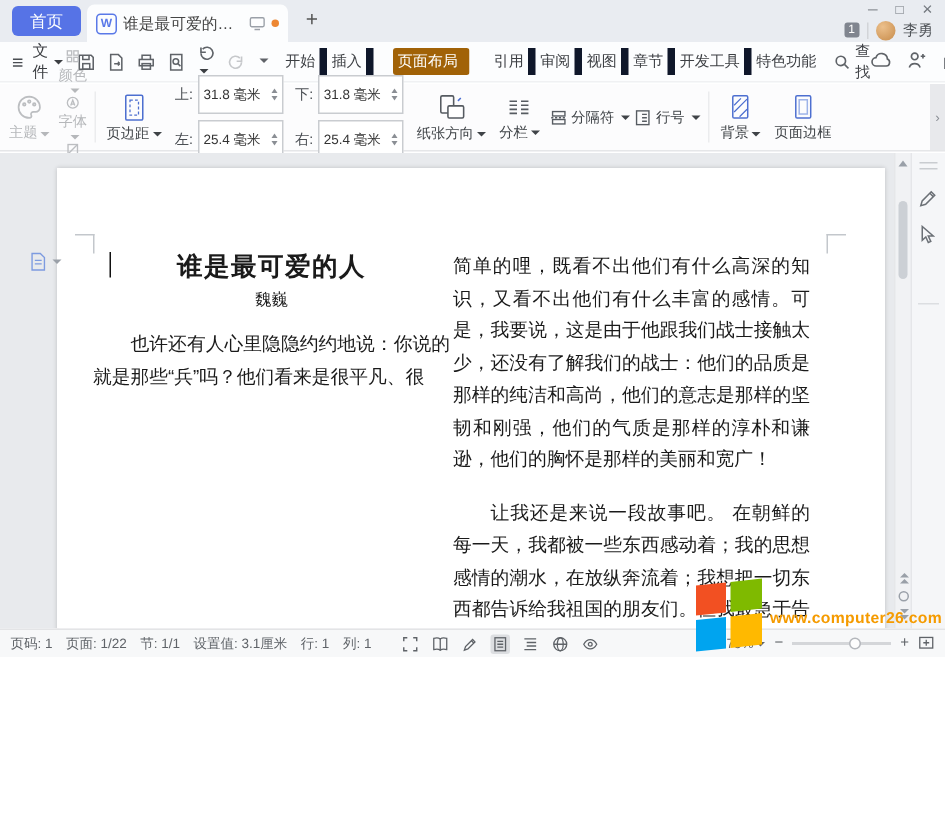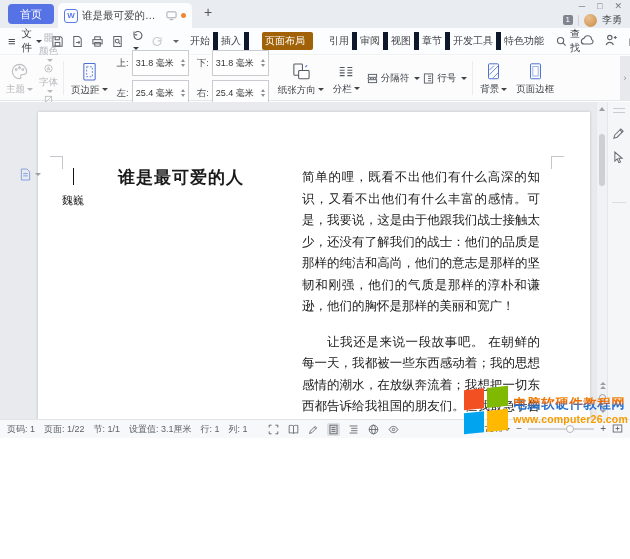--- a/index.html
+++ b/index.html
@@ -64,21 +64,21 @@
   .docarea{position:absolute;top:102px;left:0;right:22px;bottom:19px;background:#e8eaed;overflow:hidden;}
   .page{position:absolute;left:38px;top:10px;width:552px;height:520px;background:#fff;box-shadow:0 0 3px rgba(0,0,0,.18);}
   .corner{position:absolute;width:12px;height:12px;}
   .c-tl{left:50px;top:54px;border-top:1px solid #c3c7cc;border-right:1px solid #c3c7cc;}
   .c-tr{left:551px;top:54px;border-top:1px solid #c3c7cc;border-left:1px solid #c3c7cc;}
   .c-bl{left:50px;top:358px;border-bottom:1px solid #c3c7cc;border-right:1px solid #c3c7cc;}
   .c-br{left:551px;top:358px;border-bottom:1px solid #c3c7cc;border-left:1px solid #c3c7cc;}
   .doc-text{position:absolute;left:62px;top:64px;width:489px;display:flex;gap:2px;color:#1a1a1a;}
   .col{width:238px;font-size:12.5px;line-height:21.5px;text-align:justify;}
   .doc-title{font-size:17px;font-weight:bold;text-align:center;line-height:24px;letter-spacing:1px;margin:0 0 2px;}
-  .doc-author{font-size:11px;line-height:16px;margin:0 0 11px;}
+  .doc-author{font-size:11px;text-align:center;line-height:16px;margin:0 0 11px;}
   .col p{margin:0 0 14px;text-indent:25px;}
   .col p.cont{text-indent:0;margin-top:1px;}
   .cursor{position:absolute;left:73px;top:66px;width:1px;height:17px;background:#111;}
   .assistant{position:absolute;left:20px;top:66px;display:flex;align-items:center;gap:2px;color:#9aa0a8;}
   
   .scrollbar{position:absolute;right:0;top:0;bottom:0;width:11px;background:#f1f2f4;border-left:1px solid #e6e7e9;}
   .sb-up{position:absolute;top:5px;left:2px;width:0;height:0;border-left:3.5px solid transparent;
          border-right:3.5px solid transparent;border-bottom:4px solid #9aa0a8;}
   .thumb{position:absolute;top:32px;left:2px;width:6px;height:52px;background:#ccd0d5;border-radius:3px;}
   .sb-nav{position:absolute;bottom:6px;left:0;width:100%;display:flex;flex-direction:column;align-items:center;gap:5px;}
@@ -413,20 +413,21 @@
           <path d="M1.5 1h6L10.5 4v9h-9z"></path>
           <path d="M3.5 6h5M3.5 8.5h5"></path>
         </svg>
       <i class="cv" style="color:#9aa0a8;"></i>
     </span>
 
     <div class="doc-text">
       <div class="col">
         <div class="doc-title">谁是最可爱的人</div>
         <div class="doc-author">魏巍</div>
+        <p>也许还有人心里隐隐约约地说：你说的就是那些“兵”吗？他们看来是很平凡、很</p>
       </div>
       <div class="col">
         <p class="cont">简单的哩，既看不出他们有什么高深的知识，又看不出他们有什么丰富的感情。可是，我要说，这是由于他跟我们战士接触太少，还没有了解我们的战士：他们的品质是那样的纯洁和高尚，他们的意志是那样的坚韧和刚强，他们的气质是那样的淳朴和谦逊，他们的胸怀是那样的美丽和宽广！</p>
         <p>让我还是来说一段故事吧。 在朝鲜的每一天，我都被一些东西感动着；我的思想感情的潮水，在放纵奔流着；我想把一切东西都告诉给我祖国的朋友们。但我最急于告诉你们的，是我思想感情的一段重要经历，</p>
       </div>
     </div>
     <div class="cursor"></div>
 
     <div class="scrollbar">
       <span class="sb-up"></span>
@@ -531,18 +532,17 @@
   </div>
 
   <div class="watermark">
     <span class="wm-logo">
       <span class="wm-sq" style="background:#f25022;"></span>
       <span class="wm-sq" style="background:#7fba00;"></span>
       <span class="wm-sq" style="background:#00a4ef;"></span>
       <span class="wm-sq" style="background:#ffb900;"></span>
     </span>
     <span class="wm-text">
-      <span class="wm-line1">电脑软硬件教程网</span>
       <span class="wm-line2">www.computer26.com</span>
     </span>
   </div>
 
 </div>
 
 </body></html>

